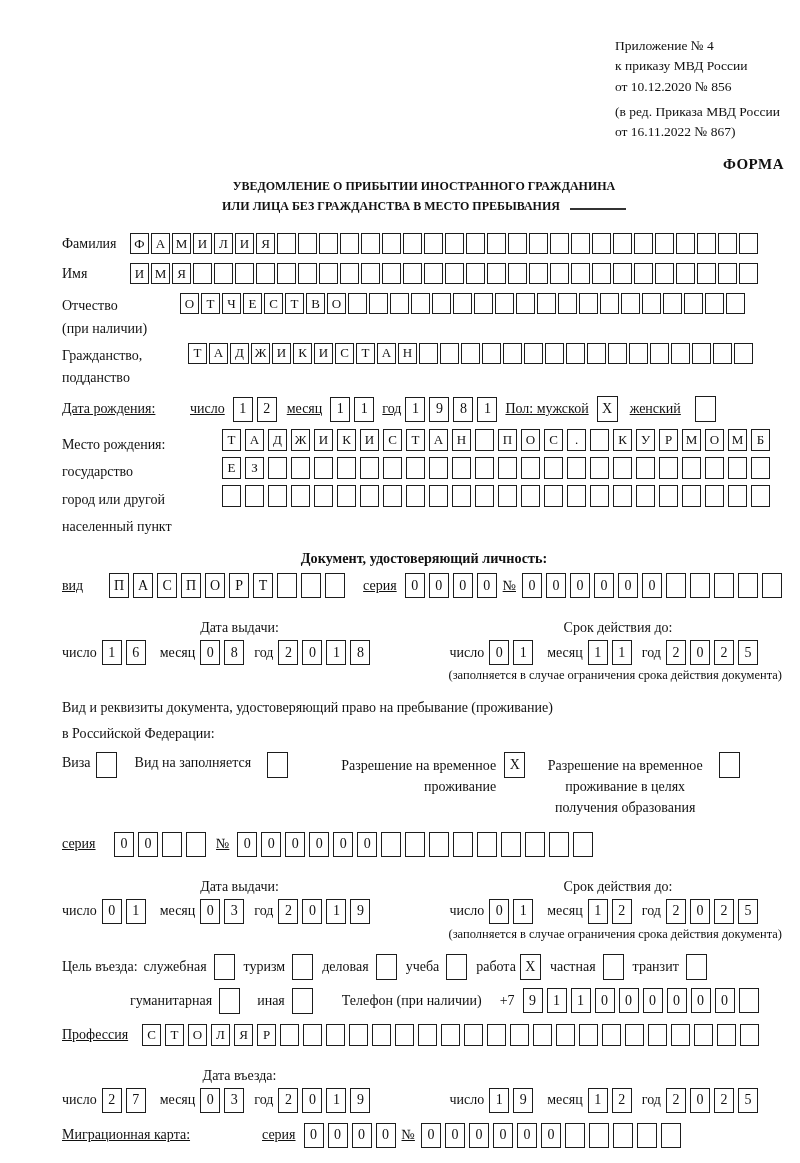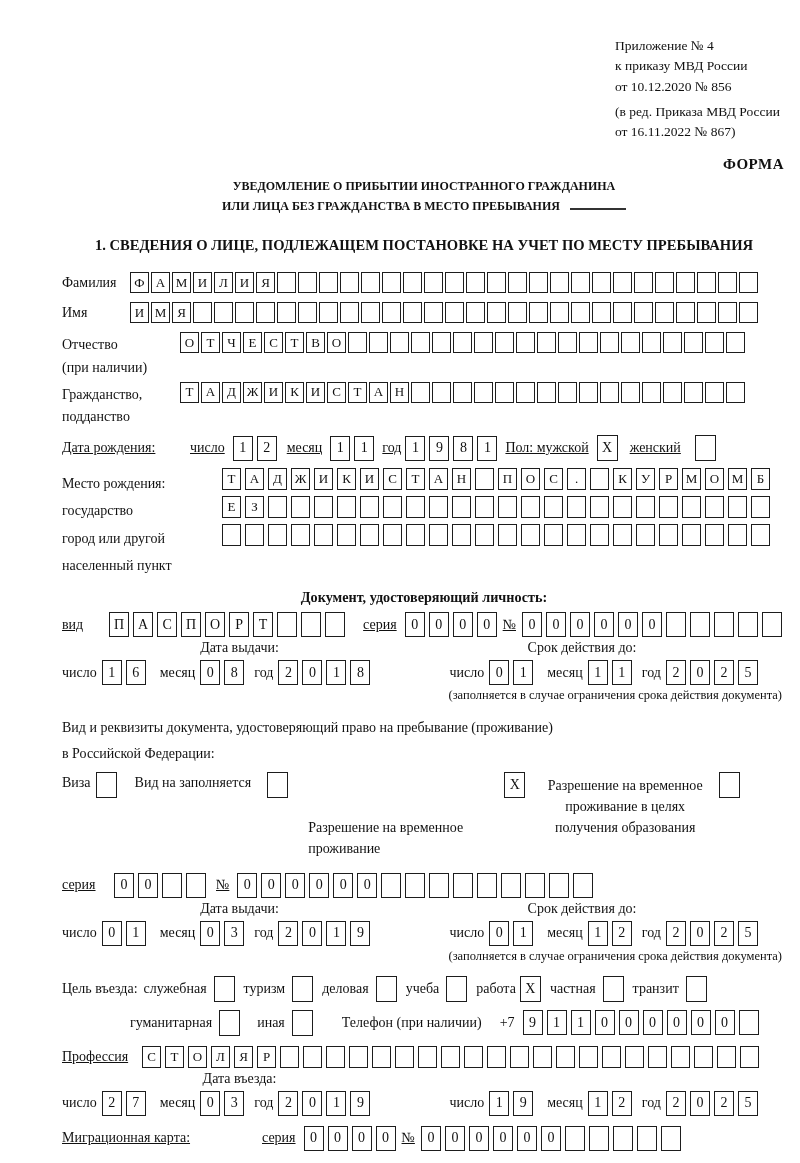--- a/index.html
+++ b/index.html
@@ -39,39 +39,39 @@
   .chk {
     box-sizing:border-box; width:21px; height:26px; border:1.6px solid #1d1d1d;
     display:inline-flex; align-items:center; justify-content:center;
     font-size:14px; flex-shrink:0; background:#fff;
   }
 
   
   .lblcol { flex-shrink:0; line-height:1.62; padding-top:2px; }
 
   
-  .dates-headings { display:flex; margin-top:3px; }
+  .dates-headings { display:flex; margin-top:22px;gap:36px; }
   .dates-headings .dh-left { width:355px; text-align:center; }
   .dates-headings .dh-right { width:330px; text-align:center; }
   .dates-row { display:flex; margin-top:4px; }
   .dategrp { display:flex; align-items:center; }
   .dategrp .dlbl { margin-right:5px; white-space:nowrap; }
   .dategrp .dlbl.ml { margin-left:10px; }
   .dates-row .grp-right { margin-left:75px; }
   .date-footnote { font-size:12.5px; margin-top:3px; text-align:right; padding-right:4px; }
 
   .doc-heading { text-align:center; font-weight:bold; margin-top:10px; font-size:14.2px; }
 
   .intro { margin-top:12px; line-height:1.8; }
 
   
   .opts { display:flex; align-items:flex-start; margin-top:6px; }
   .opt { display:flex; align-items:flex-start; }
   .opt .otext { padding-top:3px; }
-  .opt .center2 { width:188px; text-align:left; line-height:1.5;margin-top:42px; }
+  .opt .center2 { width:188px; text-align:right; line-height:1.5; }
   .opt .center3 { width:172px; text-align:center; line-height:1.5; }
   .opt .chk { margin-left:8px; }
 
   .purpose-row { display:flex; align-items:center; margin-top:12px; }
   .purpose-row .p-item { display:flex; align-items:center; margin-right:9px; }
   .purpose-row .p-item .chk { margin-left:7px; }
 </style>
 </head>
 <body>
 
@@ -84,21 +84,20 @@
     <div class="gap">(в ред. Приказа МВД России</div>
     <div>от 16.11.2022 № 867)</div>
   </div>
   <div class="forma">ФОРМА</div>
 
   <div class="title">
     <div>УВЕДОМЛЕНИЕ О ПРИБЫТИИ ИНОСТРАННОГО ГРАЖДАНИНА</div>
     <div><span>ИЛИ ЛИЦА БЕЗ ГРАЖДАНСТВА В МЕСТО ПРЕБЫВАНИЯ</span><span class="blank-line"></span></div>
   </div>
 
-  <div class="sec-heading">1. СВЕДЕНИЯ О ЛИЦЕ, ПОДЛЕЖАЩЕМ ПОСТАНОВКЕ НА УЧЕТ ПО МЕСТУ ПРЕБЫВАНИЯ</div>
 
   <div class="frow" style="margin-top:18px;">
     <span class="flabel" style="width:68px;">Фамилия</span>
     <span class="cells sm">
         <span class="cell">Ф</span>
         <span class="cell">А</span>
         <span class="cell">М</span>
         <span class="cell">И</span>
         <span class="cell">Л</span>
         <span class="cell">И</span>
@@ -194,21 +193,21 @@
         <span class="cell"></span>
         <span class="cell"></span>
         <span class="cell"></span>
         <span class="cell"></span>
         <span class="cell"></span>
         <span class="cell"></span>
         <span class="cell"></span>
       </span>
   </div>
 
-  <div class="frow" style="margin-top:2px;">
+  <div class="frow" style="margin-top:2px;gap:8px;">
     <span class="lblcol" style="width:118px;">
       <div>Гражданство,</div>
       <div>подданство</div>
     </span>
     <span class="cells sm">
         <span class="cell">Т</span>
         <span class="cell">А</span>
         <span class="cell">Д</span>
         <span class="cell">Ж</span>
         <span class="cell">И</span>

